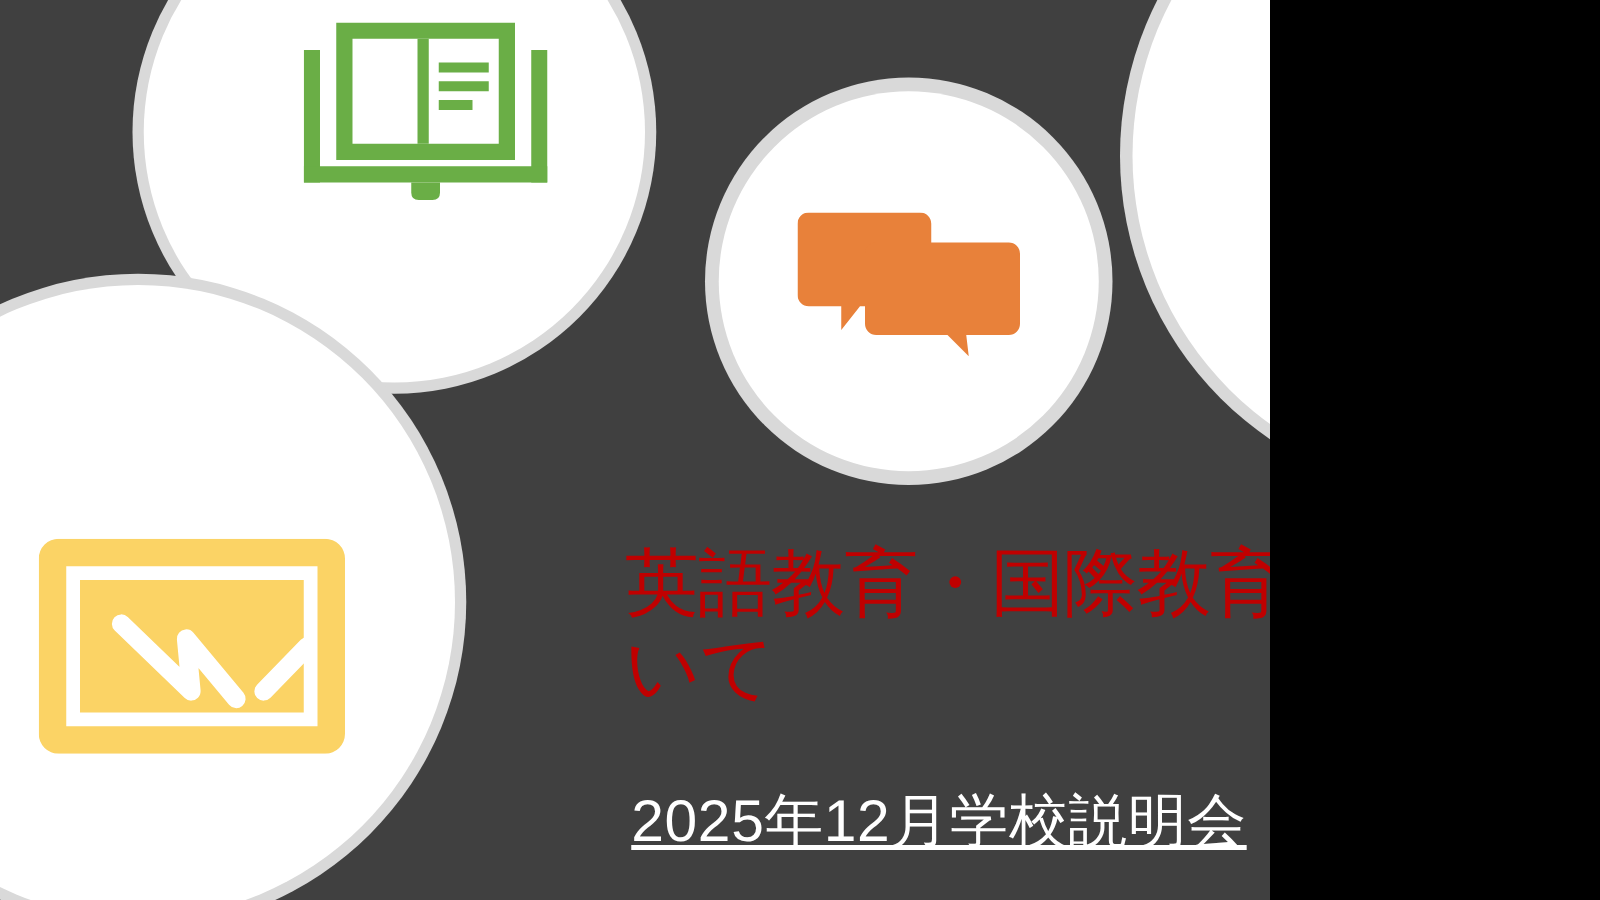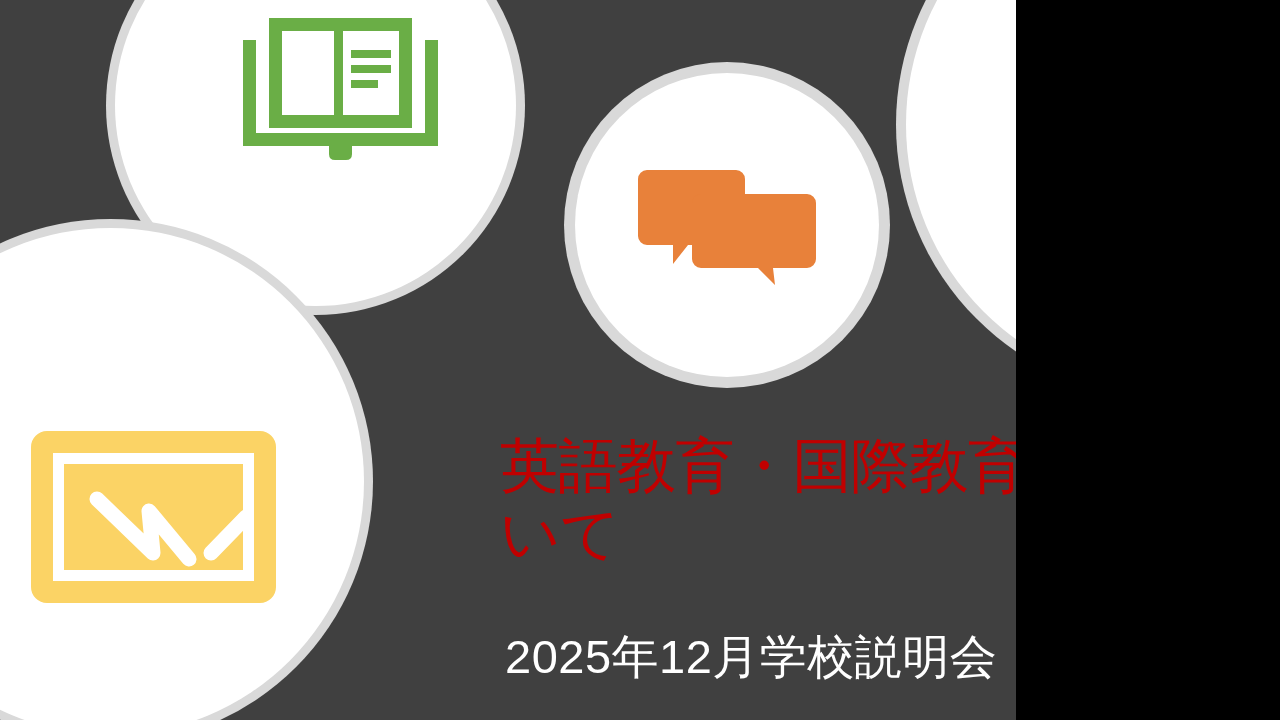--- a/index.html
+++ b/index.html
@@ -77,20 +77,21 @@
     position: absolute;
     left: 505px;
     top: 631px;
     margin: 0;
     color: #FFFFFF;
     font-size: 47px;
     line-height: 1.1;
     font-weight: normal;
     letter-spacing: 0.5px;
     white-space: nowrap;
+    text-decoration: underline;
   }
 </style>
 </head>
 <body>
 
 <div id="slide">
 
   <div class="deco-ring" id="ring-tl"></div>
   <div class="deco-circle" id="disc-tl"></div>
 

